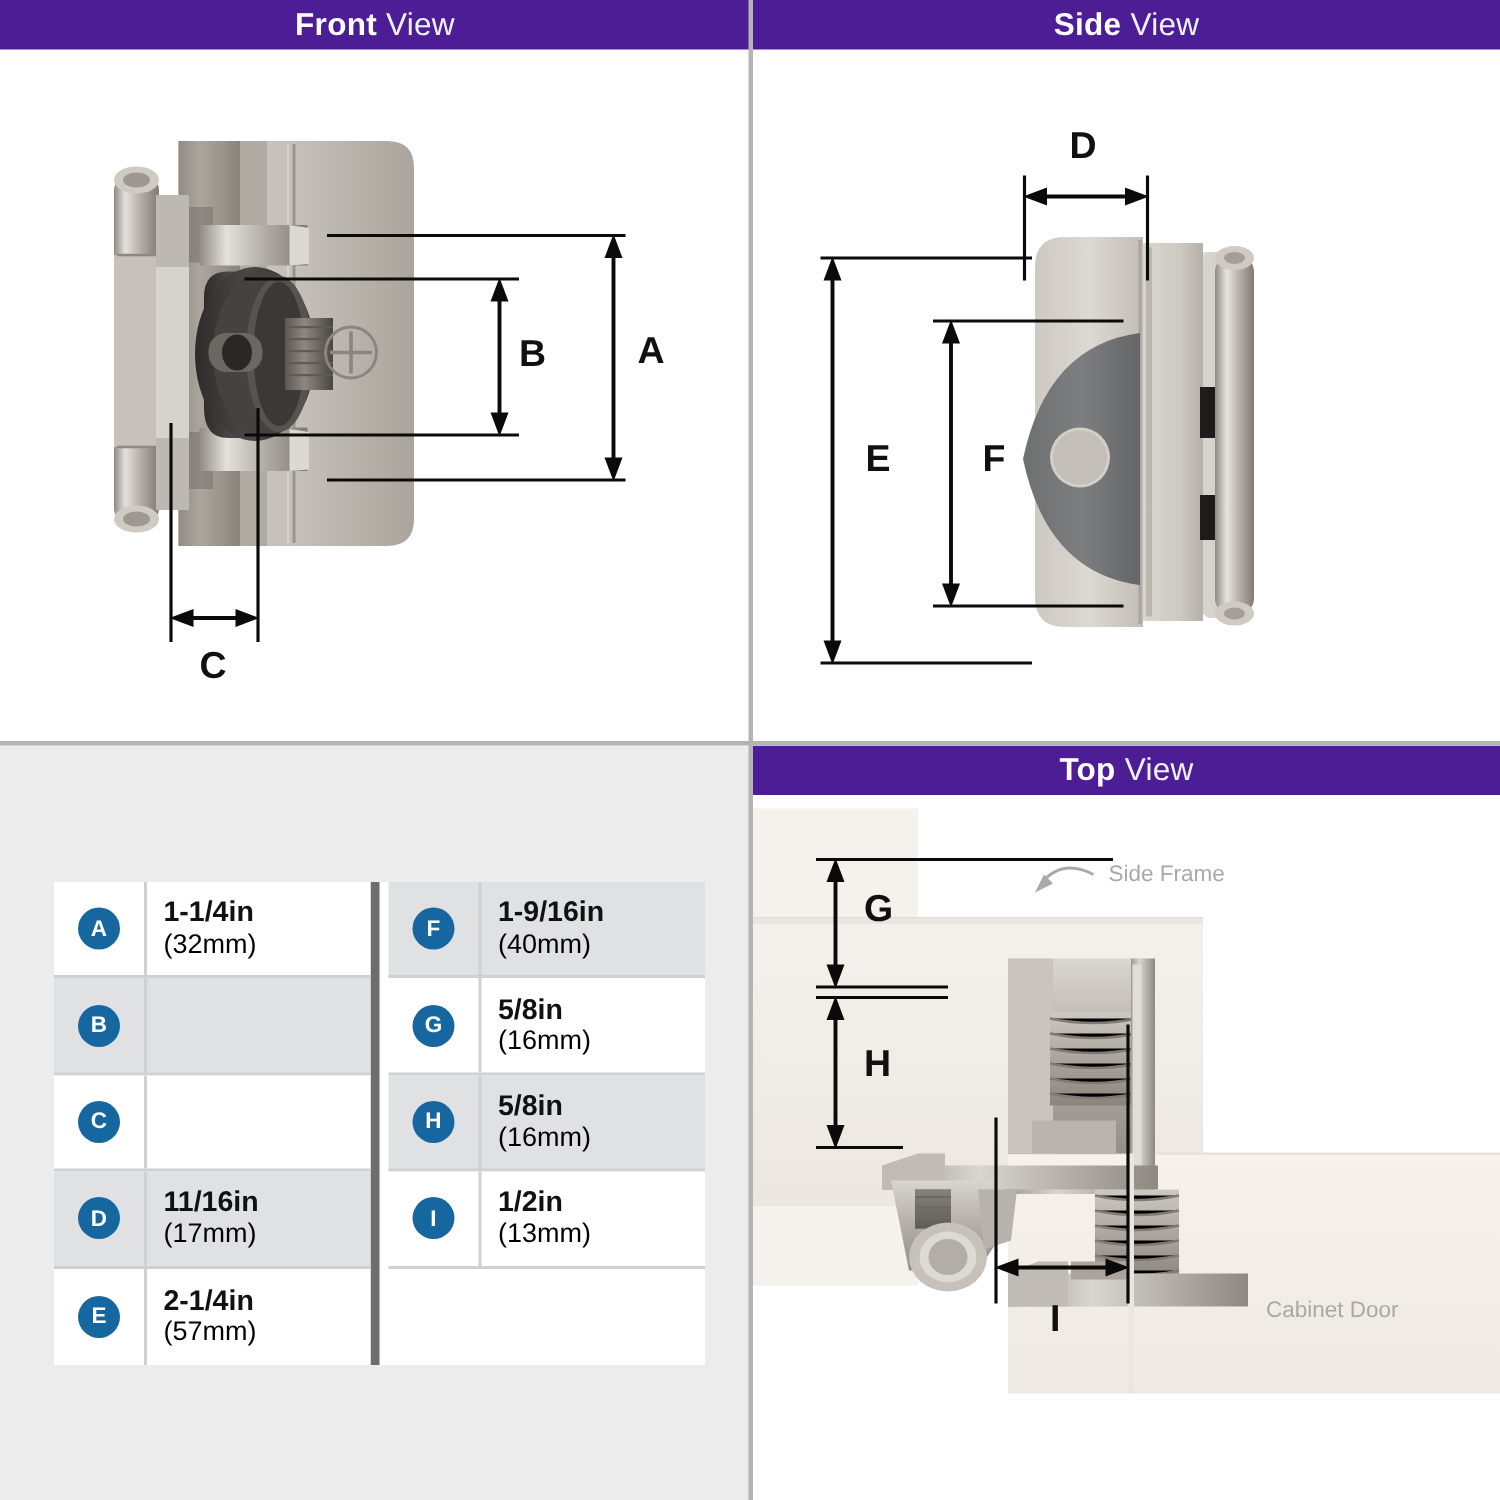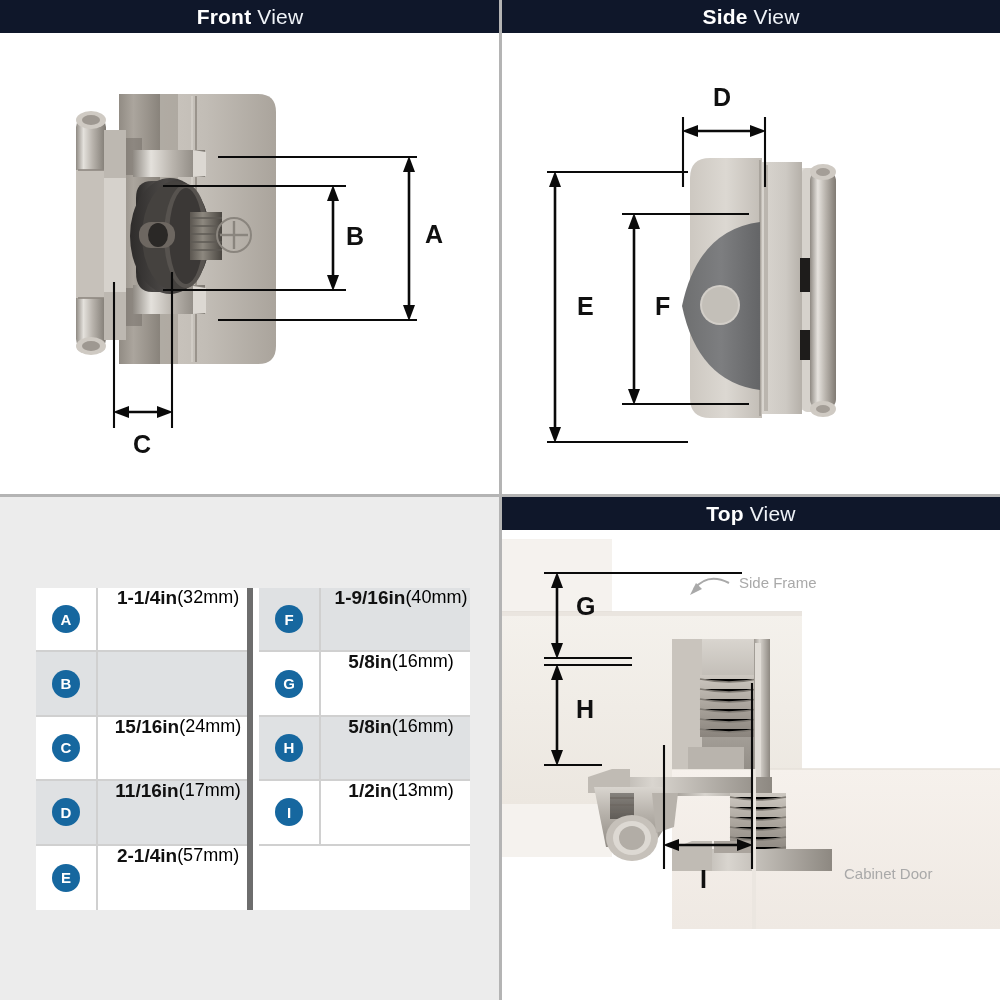--- a/index.html
+++ b/index.html
@@ -21,21 +21,21 @@
   #panel-side  { left: 502px; top: 0; width: 498px; height: 494px; background:#fff; }
   #panel-legend{ left: 0;   top: 497px; width: 500px; height: 503px; background:#ececec; }
   #panel-top   { left: 502px; top: 497px; width: 498px; height: 503px; background:#fff; }
 
   .divider-v { position:absolute; left:499px; top:0; width:3px; height:1000px; background:#b4b4b4; }
   .divider-h { position:absolute; left:0; top:494px; width:1000px; height:3px; background:#b4b4b4; }
 
   
   .view-header {
     position: absolute; left: 0; top: 0; width: 100%; height: 33px;
-    background: #0f172a;
+    background: #4c1d95;
     display: flex; align-items: center; justify-content: center;
     color: #ffffff;
     font-size: 21px;
     letter-spacing: .2px;
     white-space: nowrap;
   }
   .view-header .hb { font-weight: 700; }
   .view-header .hl { font-weight: 400; color:#eef2f7; margin-left: 6px; }
 
   
@@ -90,21 +90,21 @@
   .badge {
     width: 28px; height: 28px; border-radius: 50%;
     background: #16679f;
     color: #ffffff;
     font-size: 15px; font-weight: 700;
     display:flex; align-items:center; justify-content:center;
     font-family: "Liberation Sans", sans-serif;
   }
   .val-cell {
     flex: 1; padding-left: 11px;
-    display:flex; flex-direction:row; justify-content:center;
+    display:flex; flex-direction:column; justify-content:center;
     line-height: 1.08;
   }
   .val-in {
     font-size: 19px; font-weight: 700; color:#111111;
     font-family: "Liberation Sans", sans-serif;
   }
   .val-mm {
     font-size: 18px; font-weight: 400; color:#000000;
     font-family: "Liberation Sans", sans-serif;
   }
@@ -321,24 +321,20 @@
         </div>
       </div>
       <div class="legend-row alt">
         <div class="badge-cell">
           <div class="badge">B</div>
         </div>
       </div>
       <div class="legend-row">
         <div class="badge-cell">
           <div class="badge">C</div>
-        </div>
-        <div class="val-cell">
-          <span class="val-in">15/16in</span>
-          <span class="val-mm">(24mm)</span>
         </div>
       </div>
       <div class="legend-row alt">
         <div class="badge-cell">
           <div class="badge">D</div>
         </div>
         <div class="val-cell">
           <span class="val-in">11/16in</span>
           <span class="val-mm">(17mm)</span>
         </div>

